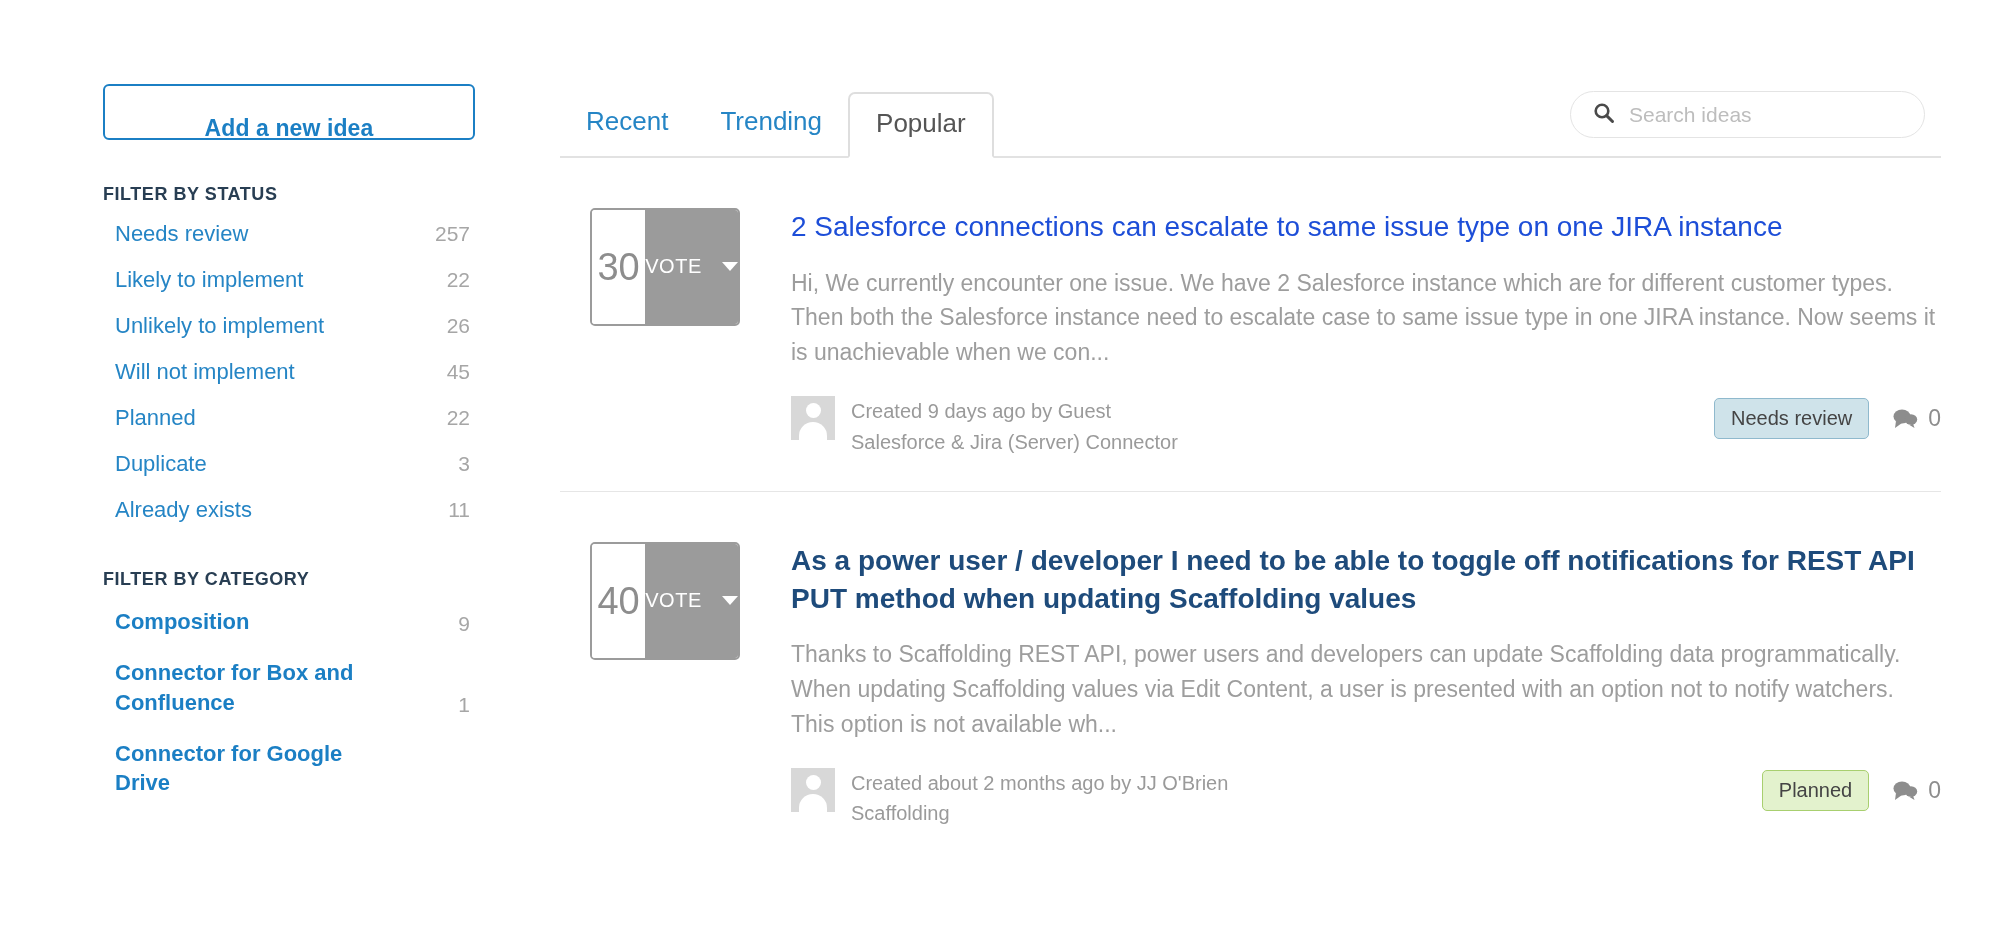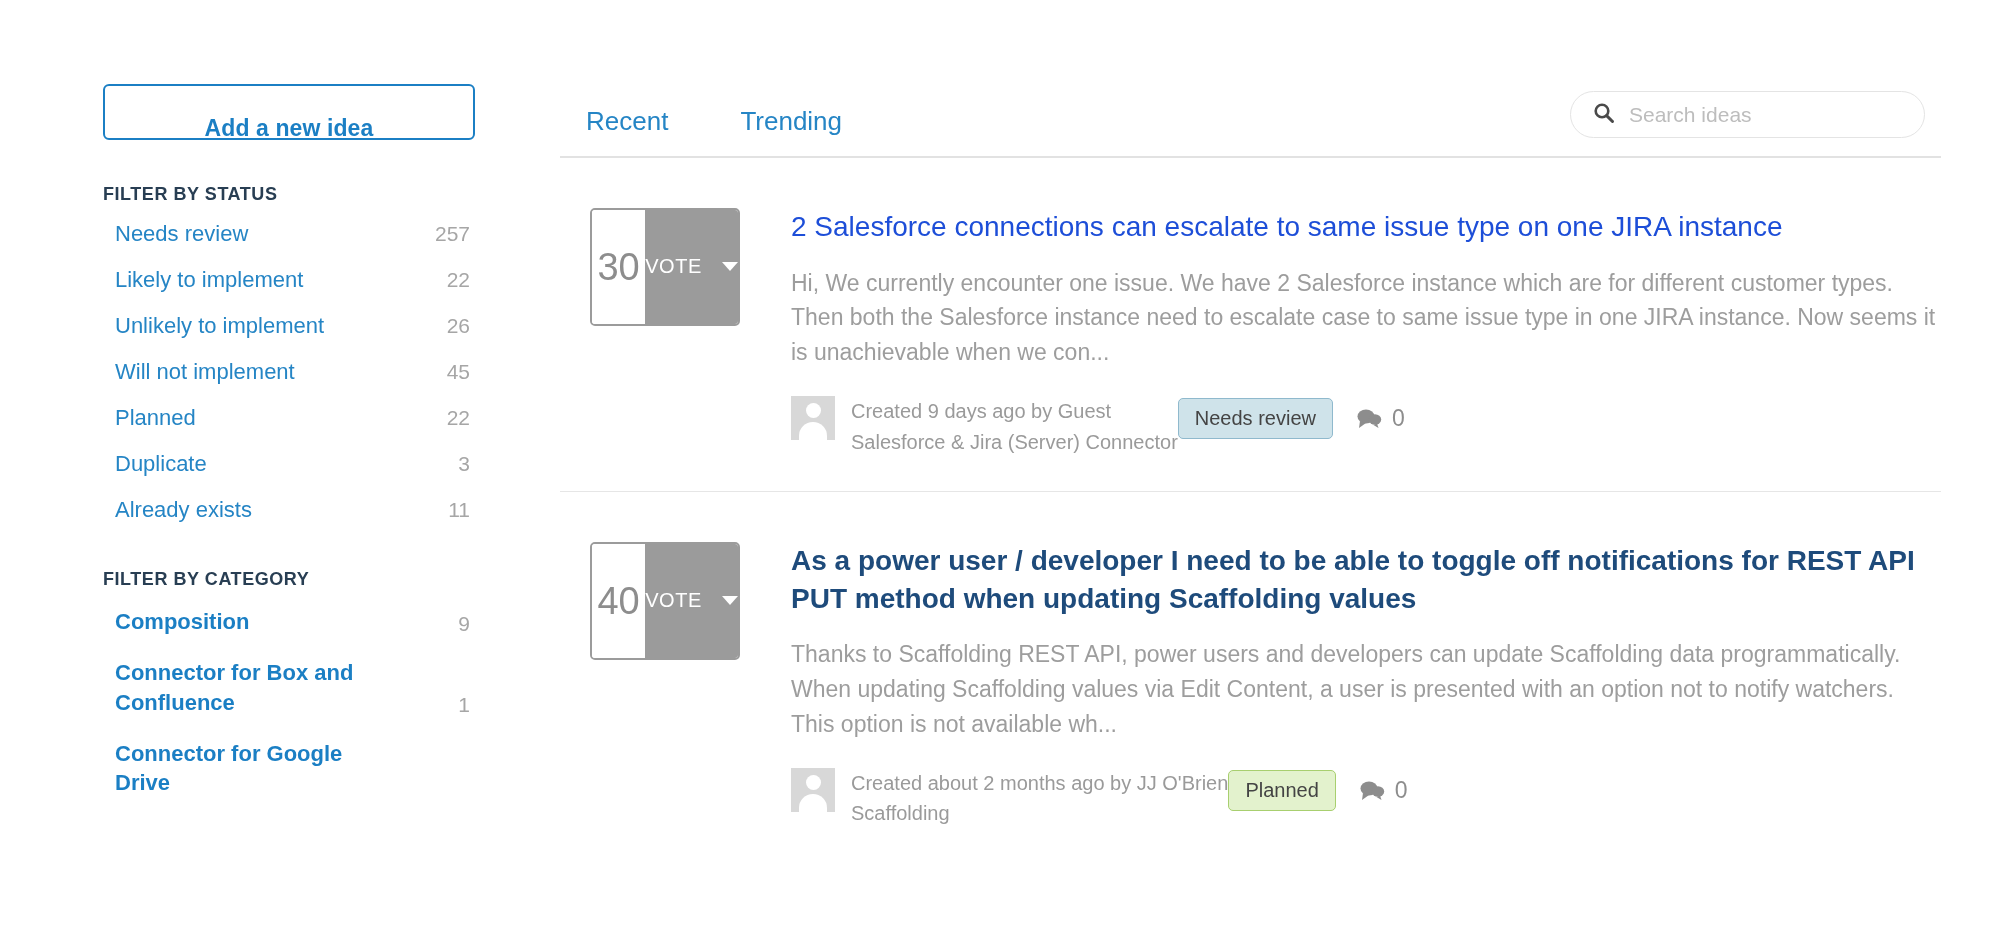--- a/index.html
+++ b/index.html
@@ -92,21 +92,20 @@
     left: 560px; top: 84px;
     width: 1381px;
   }
 
   .tabbar {
     position: relative;
     height: 74px;
     border-bottom: 2px solid #e2e2e2;
     display: flex;
     align-items: flex-end;
-    gap: 20px;
   }
   .tab {
     font-size: 26px;
     color: #2585c5;
     padding: 0 24px 20px 24px;
     cursor: pointer;
     line-height: 1;
     background: transparent;
     border: 2px solid transparent;
     white-space: nowrap;
@@ -214,20 +213,21 @@
     font-size: 23px;
     line-height: 1.52;
     color: #9d9d9d;
     margin: 0 0 26px 0;
     max-width: 1175px;
   }
 
   .idea-meta {
     display: flex;
     align-items: flex-start;
+    justify-content: space-between;
   }
   .meta-left { display: flex; align-items: flex-start; }
   .avatar {
     width: 44px; height: 44px;
     background: #d8d8d8;
     margin-right: 16px;
     flex: 0 0 auto;
     position: relative;
     overflow: hidden;
   }
@@ -322,20 +322,21 @@
         <span class="cat-count"></span>
       </li>
     </ul>
   </div>
 
   <div class="main">
 
     <div class="tabbar">
       <div class="tab">Recent</div>
       <div class="tab">Trending</div>
+      <div class="tab active">Popular</div>
 
       <div class="search-wrap">
         <div class="search-box">
           <span class="search-icon">
             <svg width="22" height="22" viewBox="0 0 22 22" aria-hidden="true">
               <circle cx="9" cy="9" r="6.3" fill="none" stroke="#4a4a4a" stroke-width="2.6"></circle>
               <line x1="13.6" y1="13.6" x2="19.5" y2="19.5" stroke="#4a4a4a" stroke-width="3" stroke-linecap="round"></line>
             </svg>
           </span>
           <input class="search-input" type="text" placeholder="Search ideas" style="">

